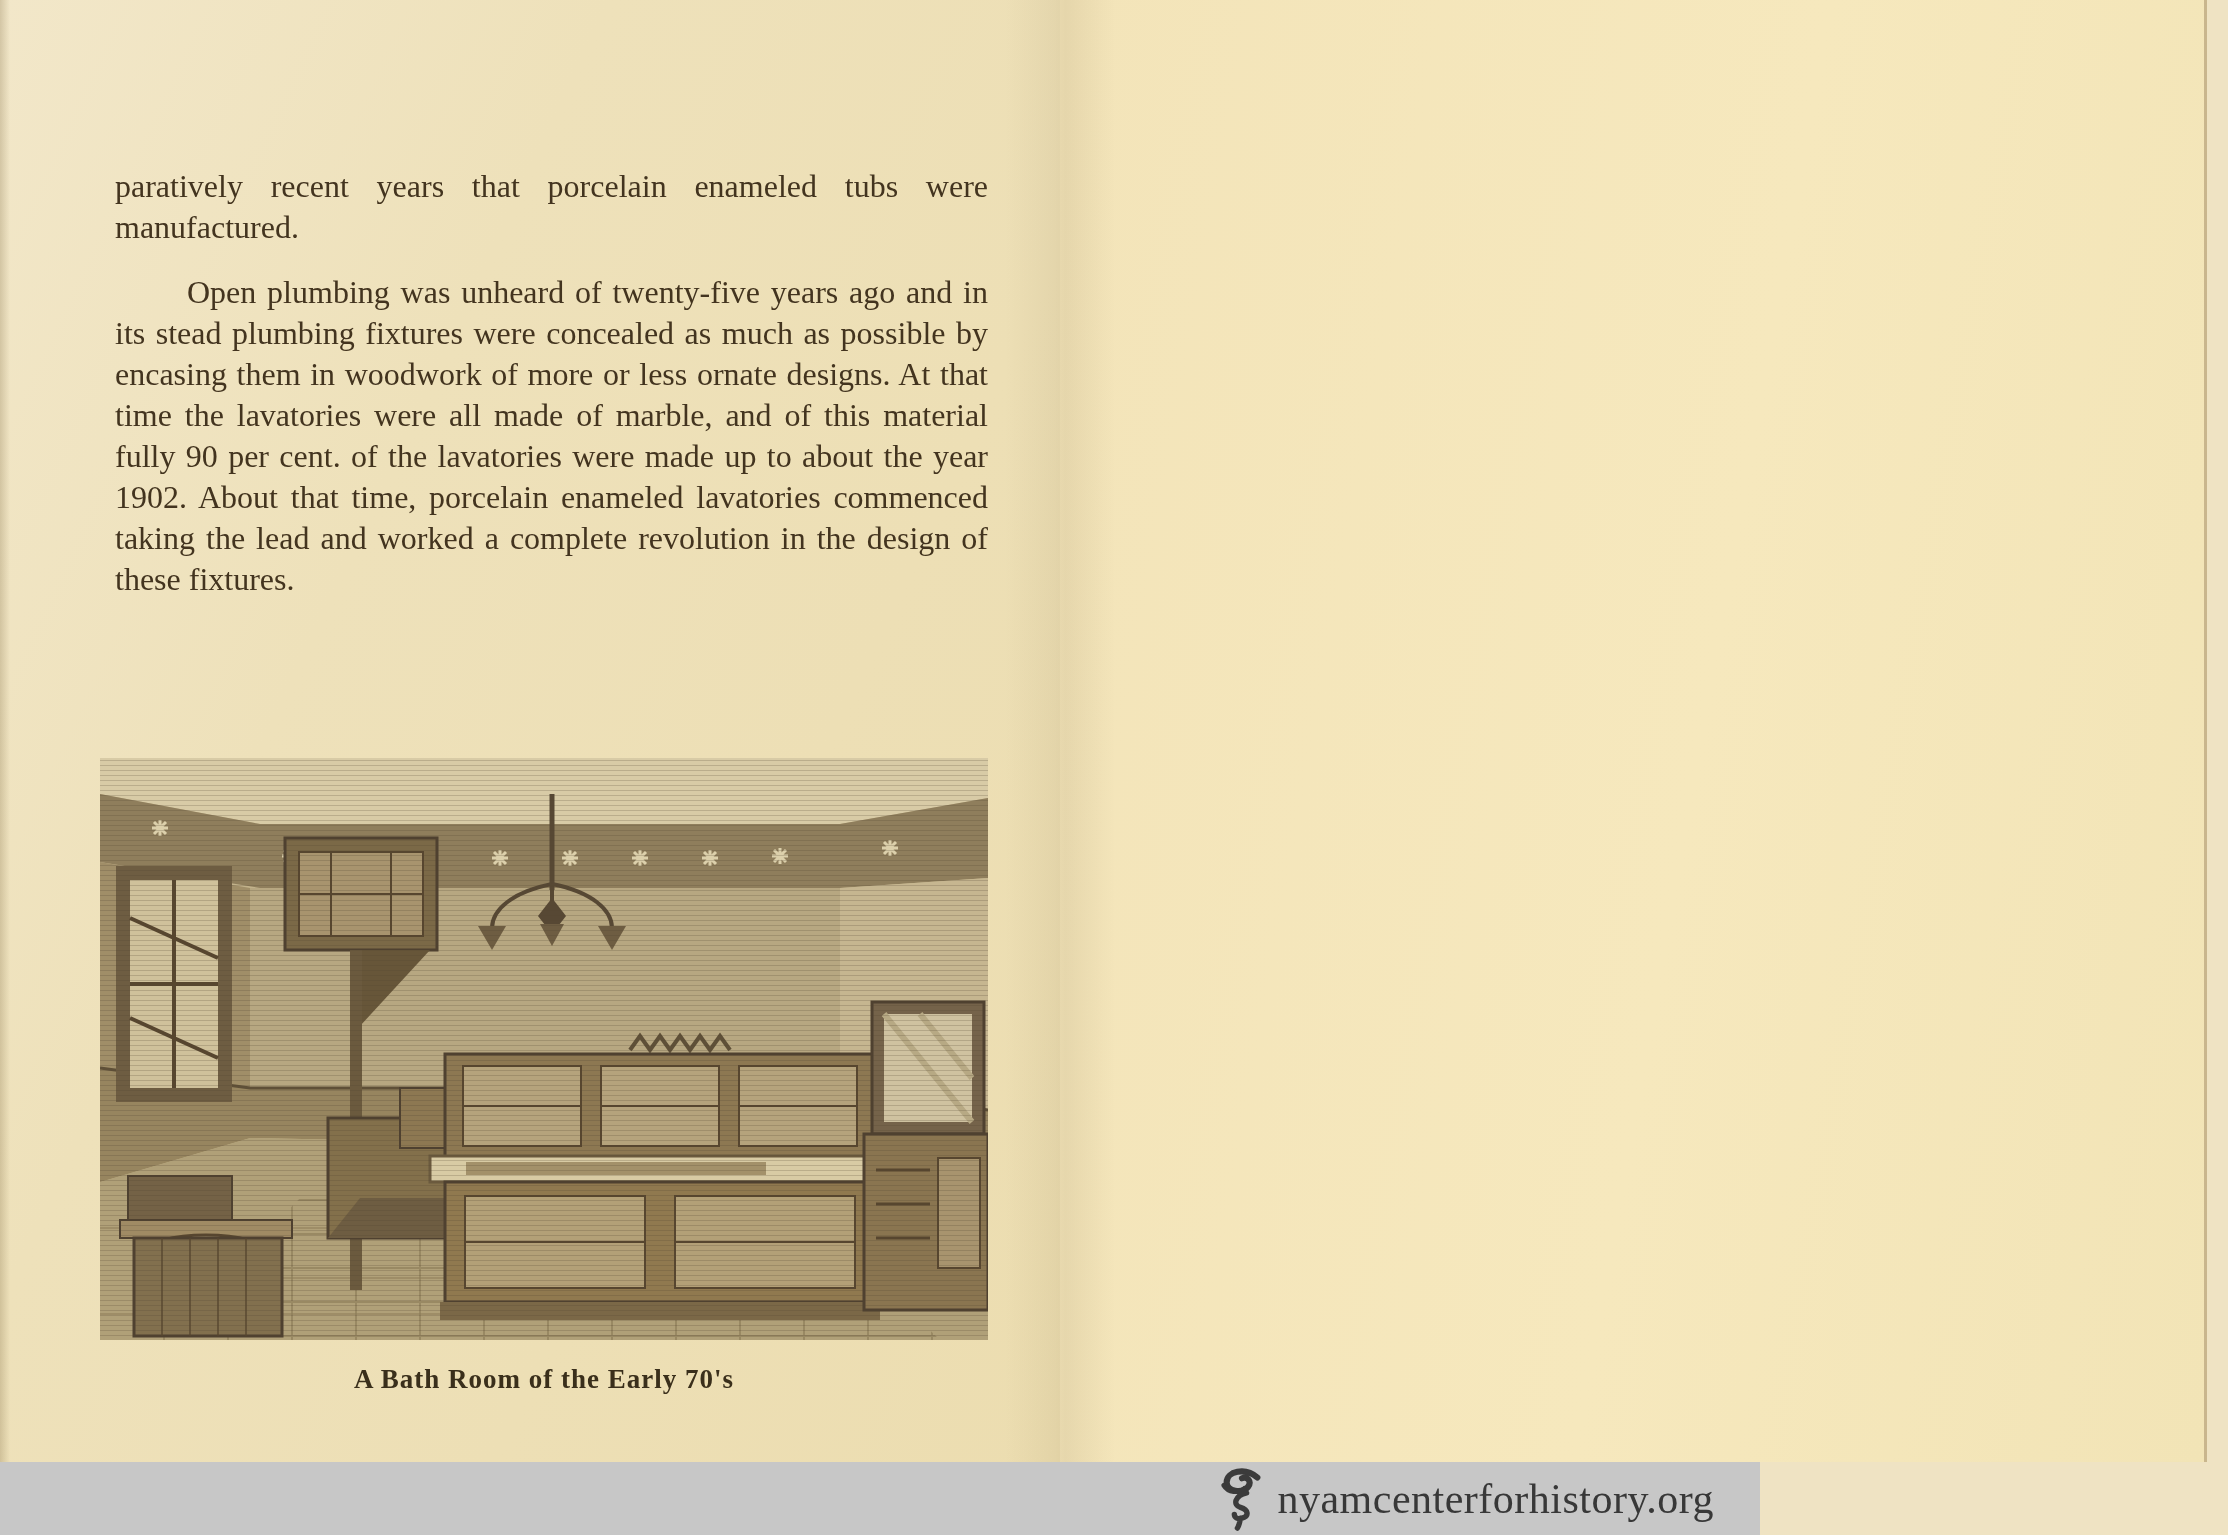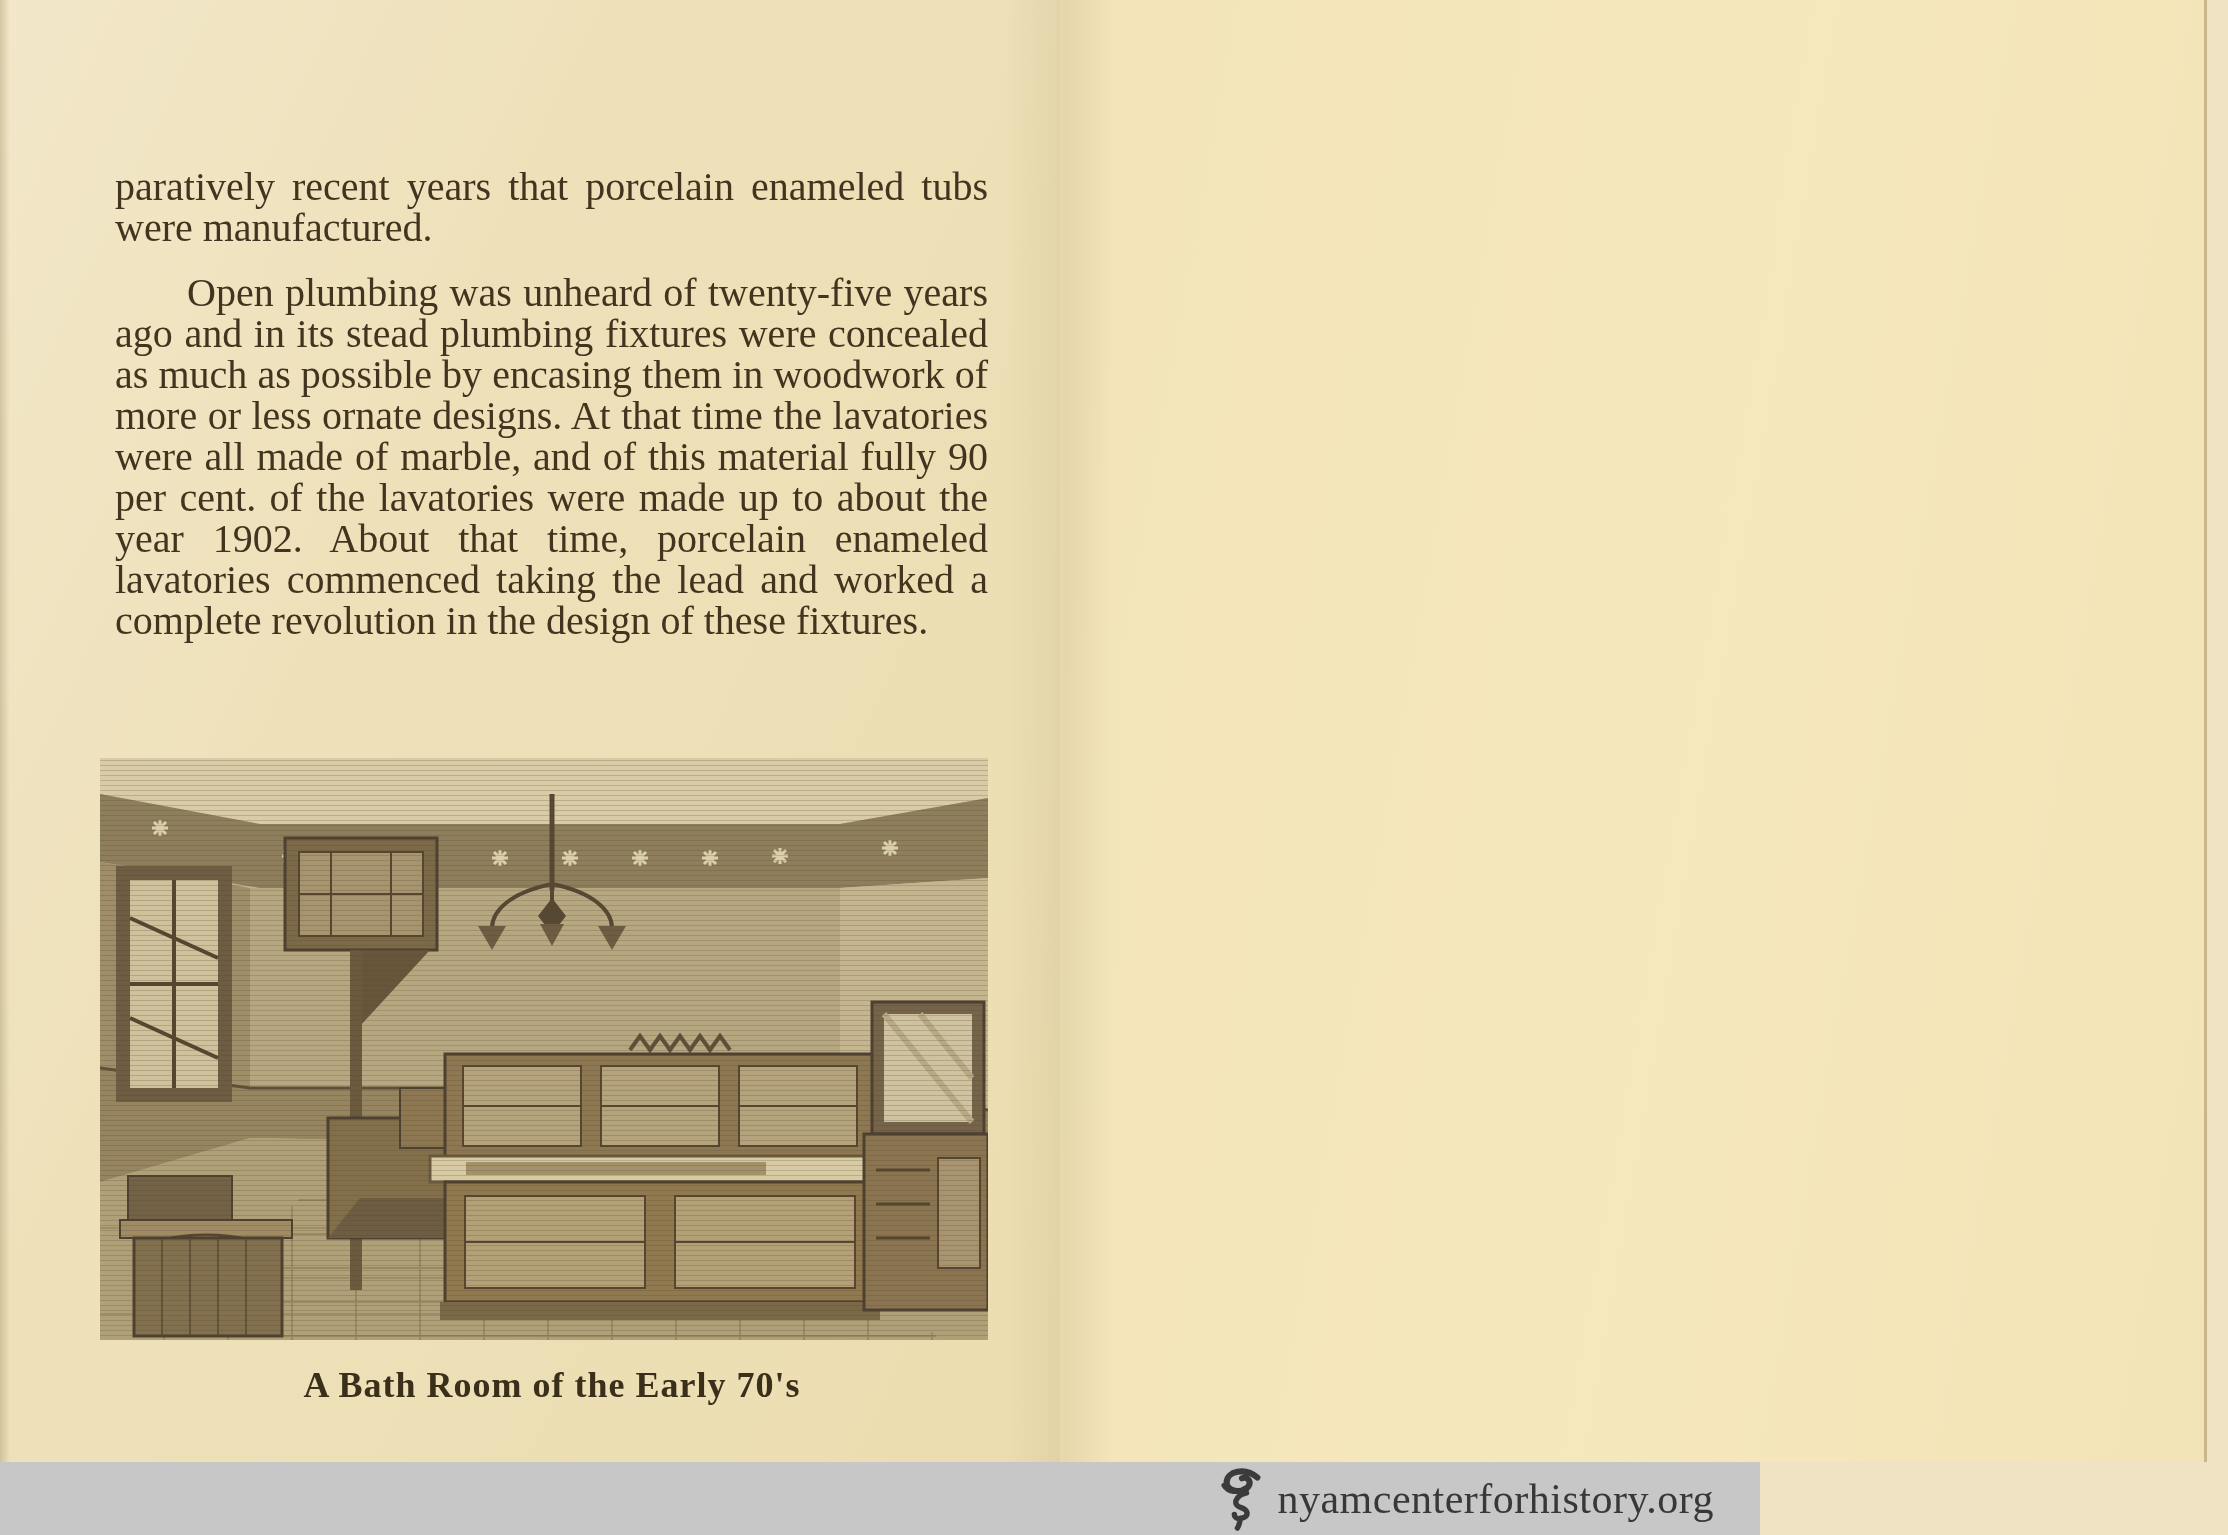--- a/index.html
+++ b/index.html
@@ -20,26 +20,26 @@
   .page-left::before{ content:""; position:absolute; left:0; top:0; width:10px; height:100%;
     background:linear-gradient(90deg, rgba(120,100,60,.25), rgba(120,100,60,0)); }
   .page-right {
     left:1060px; width:1144px;
     background:linear-gradient(100deg,#f3e4b9 0%, #f6e8bd 55%, #f2e4b6 100%);
   }
   .gutter { position:absolute; left:1005px; top:0; width:110px; height:1462px;
     background:linear-gradient(90deg, rgba(110,90,50,0) 0%, rgba(110,90,50,.07) 45%, rgba(110,90,50,.10) 55%, rgba(110,90,50,0) 100%); }
 
   
-  .body-text { font-size:40px; line-height:41px; color:#43341f; text-align:justify; }
+  .body-text { font-size:32px; line-height:41px; color:#43341f; text-align:justify; }
   .left-col  { position:absolute; left:115px;  top:166px; width:873px; }
   p.indent { text-indent:72px;margin-top:24px; }
 
-  .caption { position:absolute; left:108px; top:1364px; width:888px; text-align:center;
-    font-weight:700; font-size:36px; letter-spacing:1px; color:#3a2f1b; }
+  .caption { position:absolute; left:100px; top:1364px; width:888px; text-align:center;
+    font-weight:700; font-size:27px; letter-spacing:1px; color:#3a2f1b; }
 
   
   .illustration { position:absolute; left:100px; top:758px; width:888px; height:582px; }
 
   
   .watermark-bar { position:absolute; left:0; top:1462px; width:1760px; height:73px; background:#c7c7c7;
     display:flex; align-items:center; justify-content:flex-end; padding-right:46px; gap:12px; }
   .watermark-text { font-size:42px; color:#383838; letter-spacing:0.5px; }
   .serpent { width:46px; height:64px; }
 </style>

